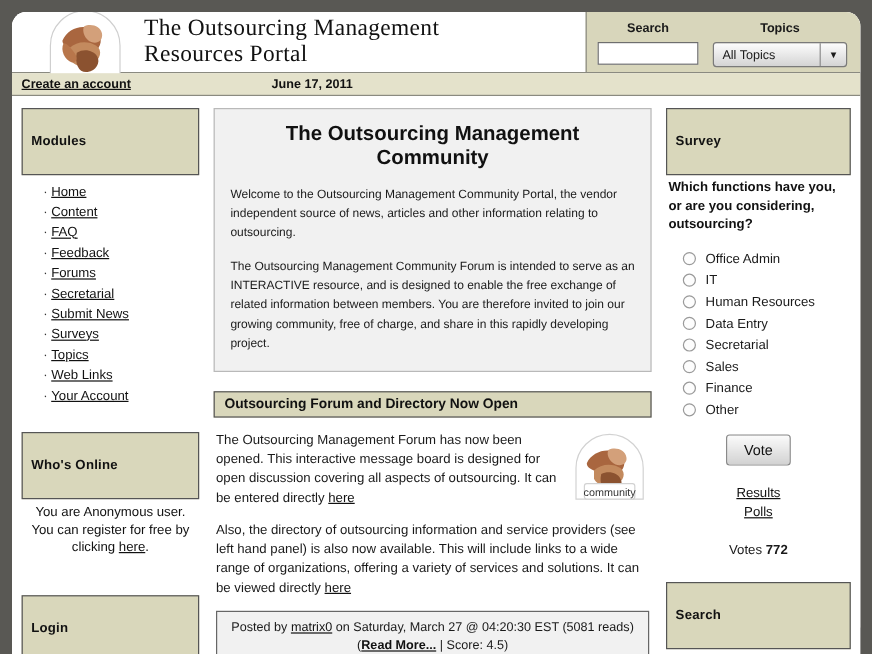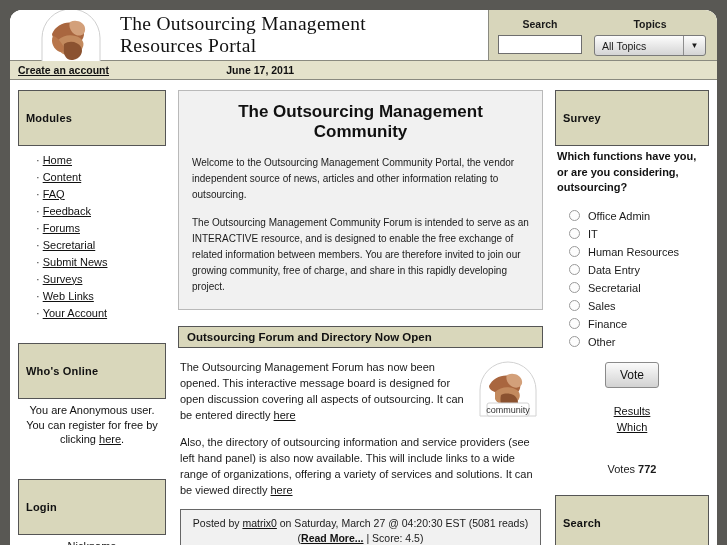--- a/index.html
+++ b/index.html
@@ -250,21 +250,21 @@
     border: 1px solid #8a8a8a;
     border-radius: 3px;
   }
   .survey-links { text-align: center; margin-top: 15px; line-height: 16px; }
   .survey-links a {
     display: block;
     font-size: 11px; font-weight: normal; color: #111;
     text-decoration: underline;
   }
   .votes-line {
-    text-align: center; font-size: 11px; color: #1a1a1a; margin-top: 28px;
+    text-align: center; font-size: 11px; color: #1a1a1a; margin-top: 18px;
   }
   .votes-line b { font-weight: bold; }
   .right-search-input {
     display:block;
     width: 104px; height: 20px;
     margin: 12px auto 0 auto;
     border: 1px solid #8a8a8a;
     border-radius: 3px;
     background: linear-gradient(#f6f6f6, #dcdcdc);
   }
@@ -327,20 +327,21 @@
         <div class="block-body">
           <ul class="modlist">
             <li><span class="bullet">·</span><a href="#">Home</a></li>
             <li><span class="bullet">·</span><a href="#">Content</a></li>
             <li><span class="bullet">·</span><a href="#">FAQ</a></li>
             <li><span class="bullet">·</span><a href="#">Feedback</a></li>
             <li><span class="bullet">·</span><a href="#">Forums</a></li>
             <li><span class="bullet">·</span><a href="#">Secretarial</a></li>
             <li><span class="bullet">·</span><a href="#">Submit News</a></li>
             <li><span class="bullet">·</span><a href="#">Surveys</a></li>
+            <li><span class="bullet">·</span><a href="#">Topics</a></li>
             <li><span class="bullet">·</span><a href="#">Web Links</a></li>
             <li><span class="bullet">·</span><a href="#">Your Account</a></li>
           </ul>
         </div>
 
         <div class="spacer-12"></div>
 
         <div class="block-title">Who's Online</div>
         <div class="whos-text">
           <p><span>You are Anonymous user. You can register for free by clicking </span><a href="#">here</a><span>.</span></p>
@@ -428,21 +429,21 @@
               <span>Other</span>
             </label>
         </div>
 
         <div class="vote-wrap">
           <button class="vote-btn">Vote</button>
         </div>
 
         <div class="survey-links">
           <a href="#">Results</a>
-          <a href="#">Which</a>
+          <a href="#">Polls</a>
         </div>
 
         <div class="votes-line">
           <span>Votes</span>
           <b>772</b>
         </div>
 
         <div class="spacer-18"></div>
 
         <div class="block-title">Search</div>

